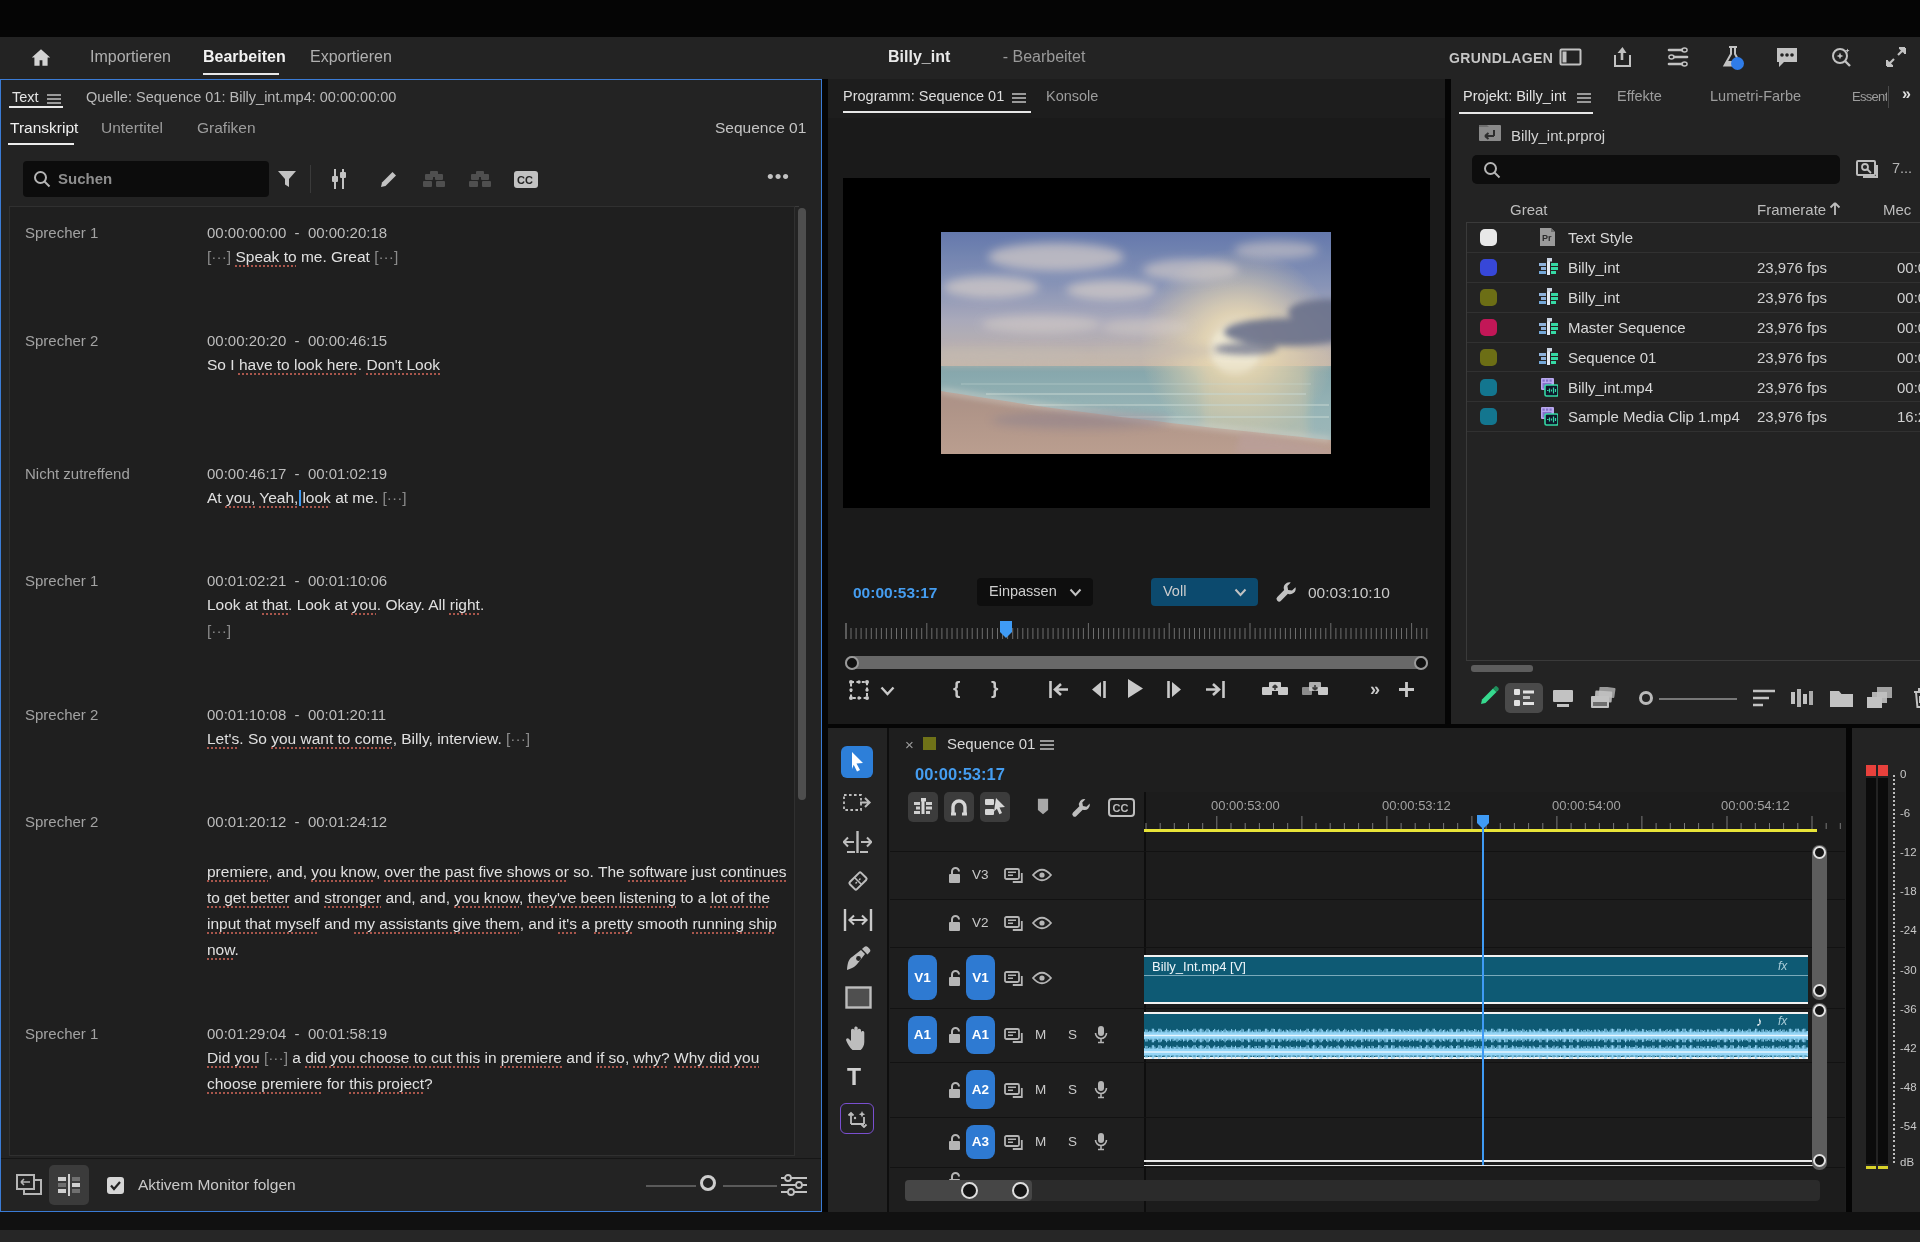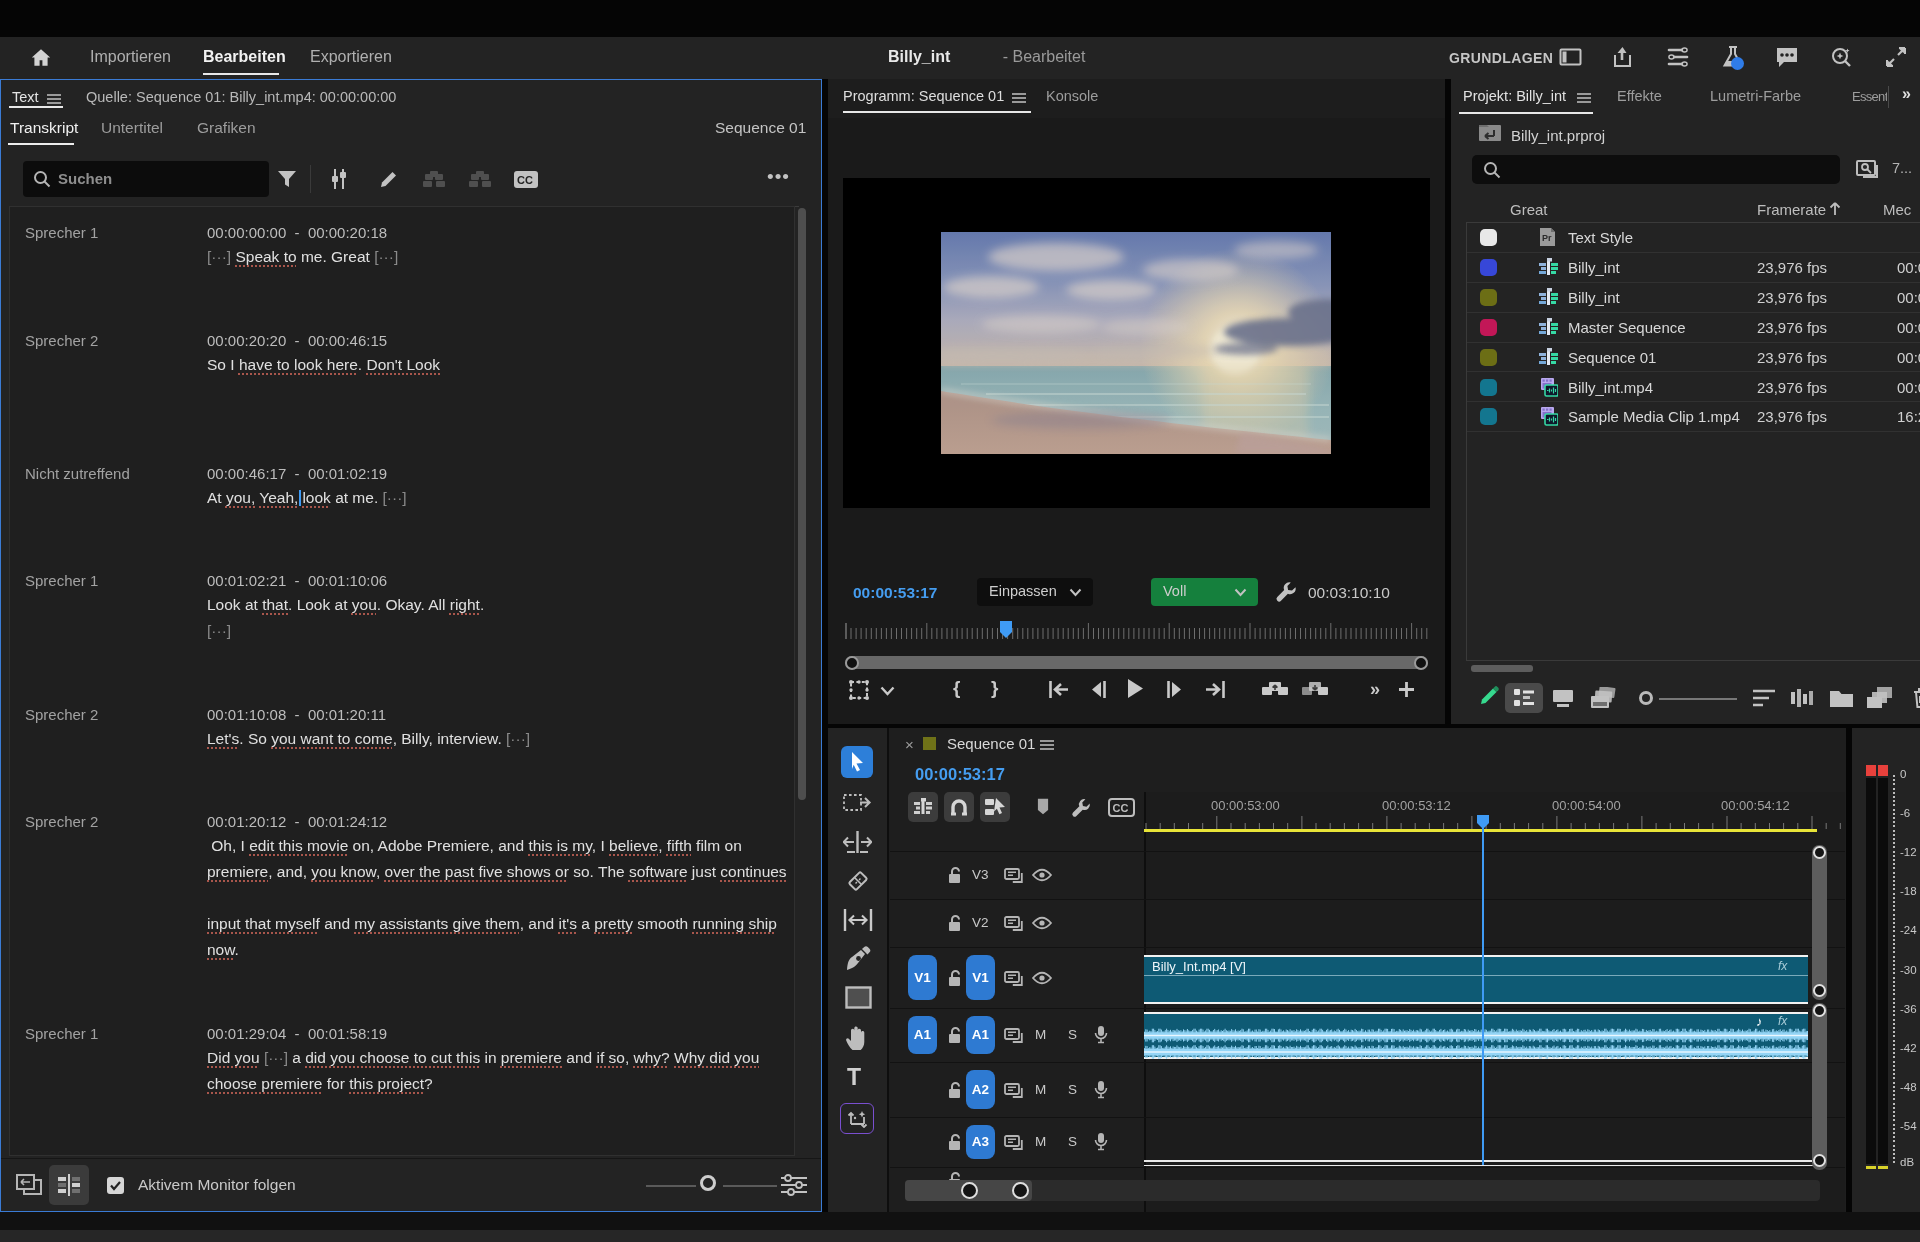--- a/index.html
+++ b/index.html
@@ -177,22 +177,22 @@
       <div class="row tim" style="top:492px;">00:01:02:21&nbsp; - &nbsp;00:01:10:06</div>
       <div class="row txl" style="top:516px;">Look at <span class="uw">that</span>. Look at <span class="uw">you</span>. Okay. All <span class="uw">right</span>.</div>
       <div class="row txl" style="top:542px;"><span class="el">[···]</span></div>
 
       <div class="row lab" style="top:626px;">Sprecher 2</div>
       <div class="row tim" style="top:626px;">00:01:10:08&nbsp; - &nbsp;00:01:20:11</div>
       <div class="row txl" style="top:650px;"><span class="uw">Let's</span>. So <span class="uw">you want to come</span>, Billy, interview. <span class="el">[···]</span></div>
 
       <div class="row lab" style="top:733px;">Sprecher 2</div>
       <div class="row tim" style="top:733px;">00:01:20:12&nbsp; - &nbsp;00:01:24:12</div>
-      <div class="row txl" style="top:757px;">&nbsp;Oh, I <span class="uw">edit this movie</span> on, Adobe Premiere, and <span class="uw">this is my</span>, I <span class="uw">believe</span>, <span class="uw">fifth</span> film on</div>
       <div class="row txl" style="top:783px;"><span class="uw">premiere</span>, and, <span class="uw">you know</span>, <span class="uw">over the past five shows or</span> so. The <span class="uw">software</span> just <span class="uw">continues</span></div>
+      <div class="row txl" style="top:809px;"><span class="uw">to get better</span> and <span class="uw">stronger</span> and, and, <span class="uw">you know</span>, <span class="uw">they've been listening</span> to a <span class="uw">lot of the</span></div>
       <div class="row txl" style="top:835px;"><span class="uw">input that myself</span> and <span class="uw">my assistants give them</span>, and <span class="uw">it's</span> a <span class="uw">pretty</span> smooth <span class="uw">running ship</span></div>
       <div class="row txl" style="top:861px;"><span class="uw">now</span>.</div>
 
       <div class="row lab" style="top:945px;">Sprecher 1</div>
       <div class="row tim" style="top:945px;">00:01:29:04&nbsp; - &nbsp;00:01:58:19</div>
       <div class="row txl" style="top:969px;"><span class="uw">Did you</span> <span class="el">[···]</span> a <span class="uw">did you choose to cut this</span> in <span class="uw">premiere</span> and <span class="uw">if so</span>, <span class="uw">why?</span> <span class="uw">Why did you</span></div>
       <div class="row txl" style="top:995px;"><span class="uw">choose premiere</span> for <span class="uw">this project</span>?</div>
     </div>
 
     <div class="abs" style="left:797px;top:128px;width:8px;height:592px;background:#4e4e4e;border-radius:4px;"></div>
@@ -317,21 +317,21 @@
       <rect x="0" y="0" width="390" height="222" fill="#241838" opacity=".07"></rect>
     </svg>
 
     <div class="row" style="left:25px;top:505px;font-size:15.5px;font-weight:bold;color:#459df0;">00:00:53:17</div>
     <div class="abs" style="left:149px;top:499px;width:116px;height:28px;background:#0e0e0e;border-radius:4px;">
       <div class="row" style="left:12px;top:5px;font-size:14.5px;color:#cecece;text-align:center;">Einpassen</div>
       <svg class="abs" style="left:92px;top:10px" width="13" height="9" viewBox="0 0 13 9">
           <path d="M1.5 1.5 6.5 7l5-5.5" stroke="#c2c2c2" stroke-width="2" fill="none"></path>
         </svg>
     </div>
-    <div class="abs" style="left:323px;top:499px;width:107px;height:28px;background:#15803d;border-radius:4px;">
+    <div class="abs" style="left:323px;top:499px;width:107px;height:28px;background:#0c4a6e;border-radius:4px;">
       <div class="row" style="left:12px;top:5px;font-size:14.5px;color:#cecece;">Voll</div>
       <svg class="abs" style="left:83px;top:10px" width="13" height="9" viewBox="0 0 13 9">
           <path d="M1.5 1.5 6.5 7l5-5.5" stroke="#c2c2c2" stroke-width="2" fill="none"></path>
         </svg>
     </div>
     <svg class="abs" style="left:446px;top:501px" width="24" height="24" viewBox="0 0 24 24">
         <path fill="#c2c2c2" d="M21.5 7.2a5.6 5.6 0 0 1-7.6 6.6L7 20.7a2.3 2.3 0 0 1-3.7-3.7l6.9-6.9a5.6 5.6 0 0 1 6.6-7.6L13.4 6l.7 3.9 3.9.7z"></path>
       </svg>
     <div class="row" style="left:480px;top:505px;font-size:15.5px;color:#c9c9c9;">00:03:10:10</div>
 

